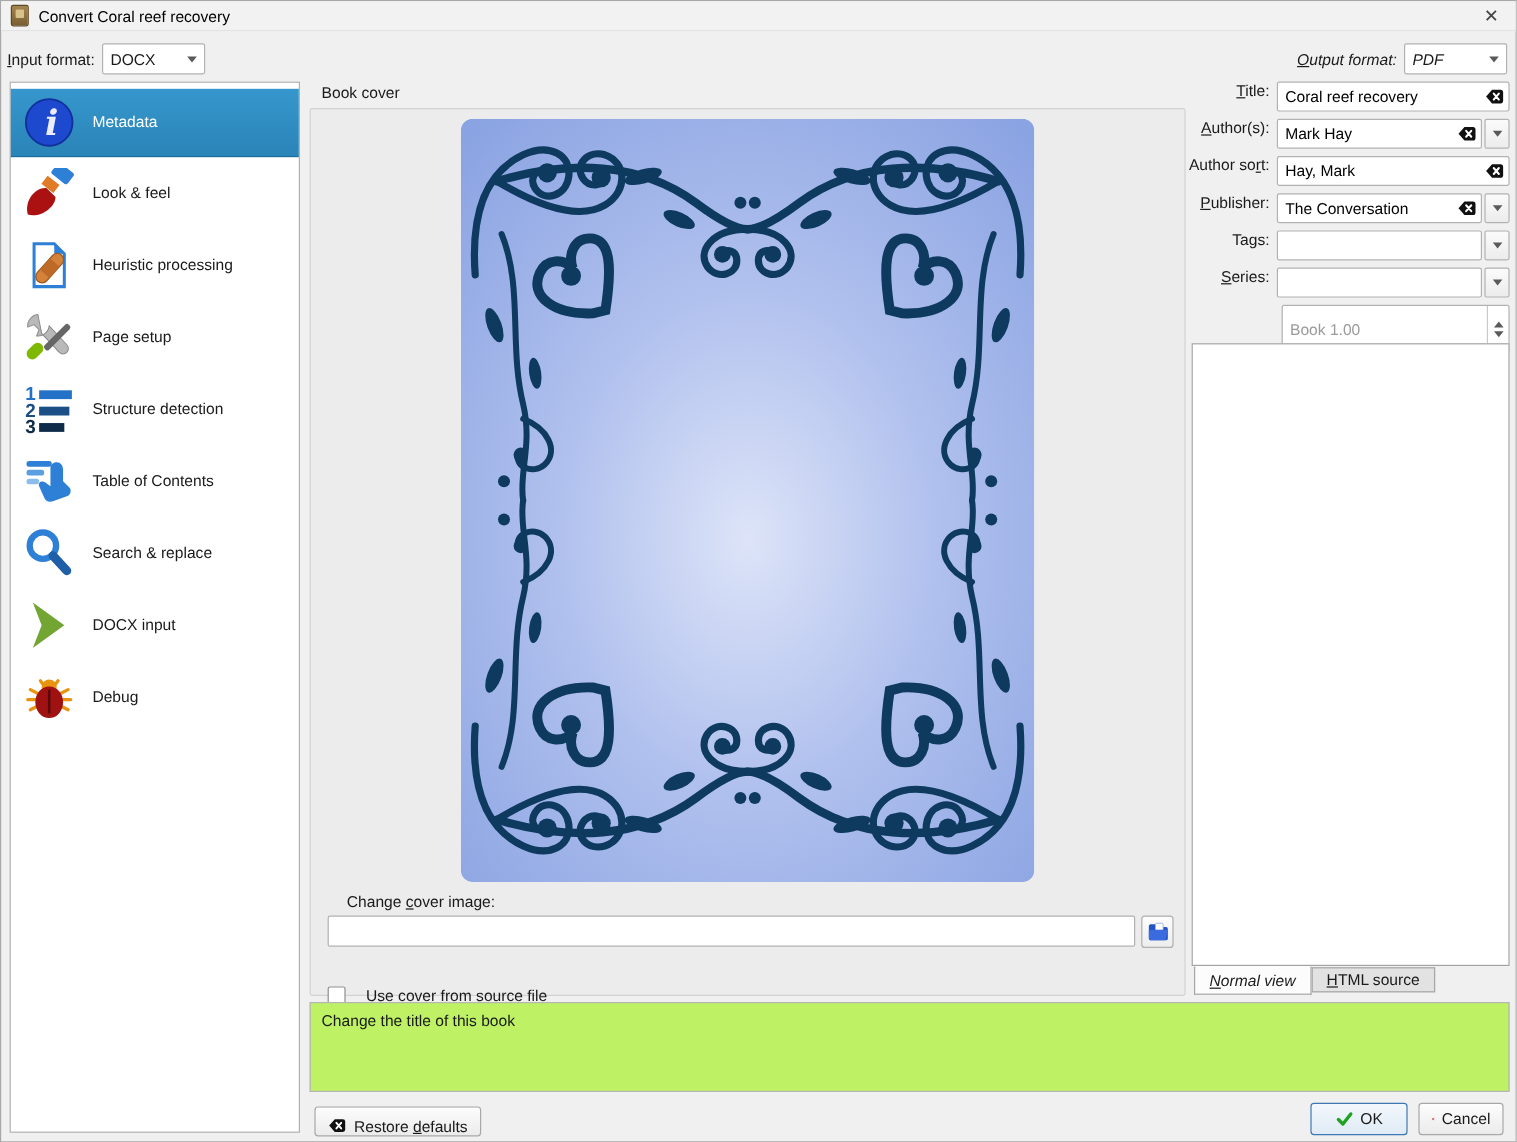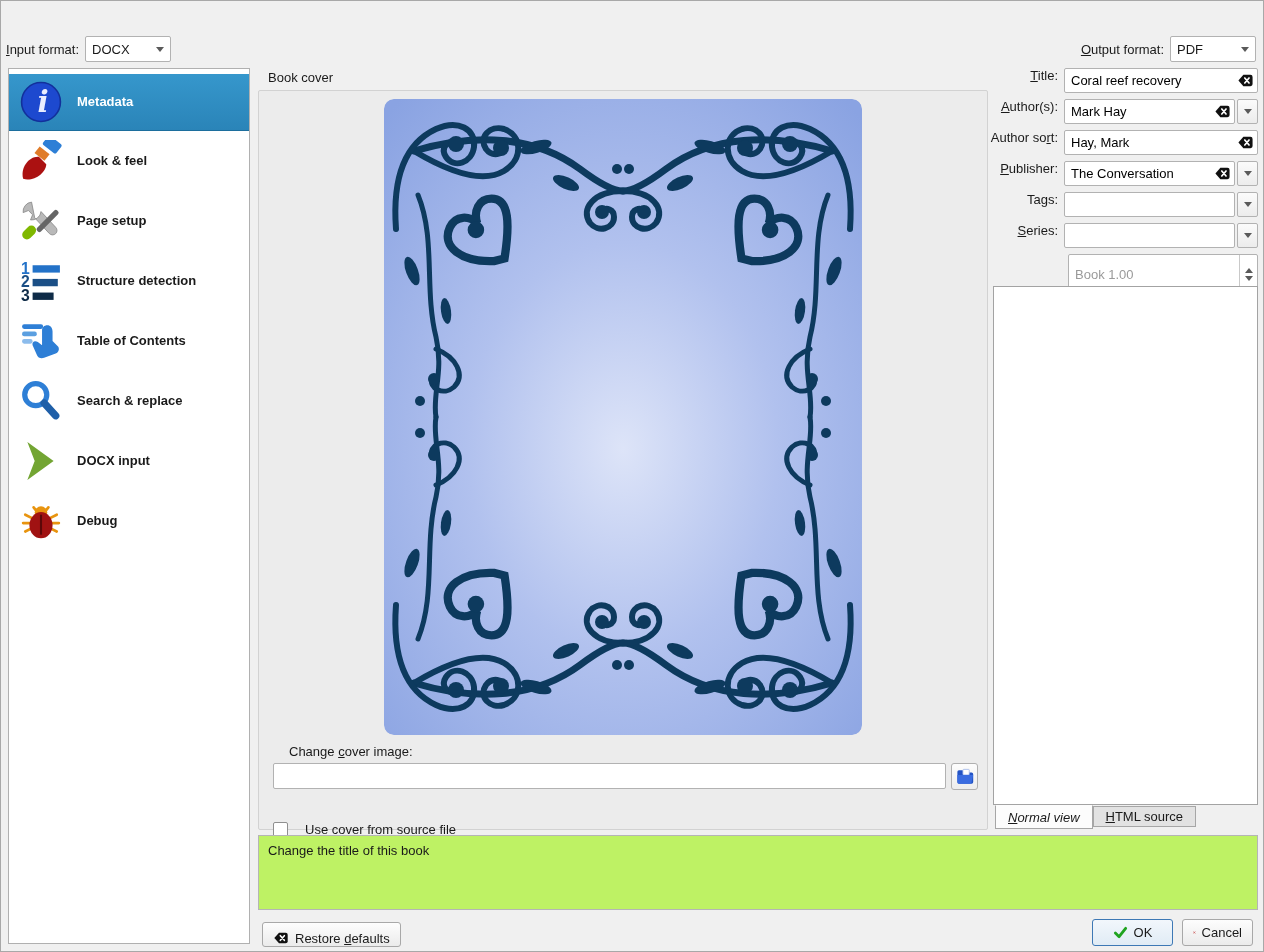--- a/index.html
+++ b/index.html
@@ -18,35 +18,35 @@
   .appicon::after { content:""; position:absolute; left:3px; top:3px; width:7px; height:7px;
                     background:#d8c28c; border-radius:1px; }
   .titletext { font-size:13px; color:#000; }
   .closebtn { margin-left:auto; font-size:15px; color:#444; cursor:default; line-height:1;
               padding:2px 6px; }
 
   
   .formatbar-left { position:absolute; left:6px; top:36px; height:26px;
                     display:flex; align-items:center; gap:6px; }
   .formatbar-right { position:absolute; right:8px; top:36px; height:26px;
-                     display:flex; align-items:center; gap:6px; }
+                     display:flex; align-items:center; gap:6px;font-style:italic; }
   .combo { background:#fff; border:1px solid #b2b2b2; border-radius:2px; height:26px;
            display:flex; align-items:center; padding:0 6px; min-width:86px; gap:8px; }
   .combo .val { flex:1; }
   .arrow-down { width:0; height:0; border-left:4px solid transparent;
                 border-right:4px solid transparent; border-top:5px solid #5a5a5a; }
 
   
   .sidebar { position:absolute; left:8px; top:68px; width:242px; height:876px;
              background:#fff; border:1px solid #b0b0b0; }
   .side-item { height:60px; display:flex; align-items:center; gap:14px; padding:0 8px 0 10px;
                cursor:default; }
   .side-item .sicon { width:44px; height:44px; flex:0 0 44px; display:flex;
                       align-items:center; justify-content:center; }
-  .side-item .slabel { font-weight:bold; font-size:13px; line-height:1.2; width:130px; }
+  .side-item .slabel { font-weight:normal; font-size:13px; line-height:1.2; width:130px; }
   .side-item.selected { background:linear-gradient(#3697cc,#2a84b8);
                         border-bottom:1px solid #1c6e9d; height:57px; margin-top:5px; }
   .side-item.selected .slabel { color:#fff; }
 
   
   .grouplabel { position:absolute; left:268px; top:70px; font-size:13px; }
   .groupbox { position:absolute; left:258px; top:90px; width:730px; height:740px;
               background:#ececec; border:1px solid #d2d2d2; border-radius:2px; }
   .cover { position:absolute; left:384px; top:99px; width:478px; height:636px;
            border-radius:9px; overflow:hidden; }
@@ -105,20 +105,25 @@
            background:linear-gradient(#f2f7fc,#e0ebf5); }
   .cancelbtn { position:absolute; left:1182px; top:919px; width:71px; height:27px;
                justify-content:center; }
   u { text-decoration:underline; }
 </style>
 </head>
 <body>
 
 <div id="window">
 
+  <div class="titlebar">
+    <span class="appicon"></span>
+    <span class="titletext">Convert Coral reef recovery</span>
+    <span class="closebtn">✕</span>
+  </div>
 
   <div class="formatbar-left">
     <span><u>I</u>nput format:</span>
     <div class="combo">
       <span class="val">DOCX</span>
       <span class="arrow-down"></span>
     </div>
   </div>
   <div class="formatbar-right">
     <span><u>O</u>utput format:</span>
@@ -144,20 +149,33 @@
       <span class="sicon">
         <svg width="42" height="42" viewBox="0 0 40 40">
             <rect x="23" y="-1" width="16" height="11" rx="2" transform="rotate(38 31 4)" fill="#2e7fd6"></rect>
             <rect x="15" y="9" width="12" height="8" transform="rotate(38 21 13)" fill="#e07b28"></rect>
             <path d="M3,37 C0,26 9,15 18,16 L25,23 C25,31 13,40 3,37 Z" fill="#ab1111"></path>
           </svg>
       </span>
       <span class="slabel">Look &amp; feel</span>
     </div>
 
+    <div class="side-item">
+      <span class="sicon">
+        <svg width="42" height="42" viewBox="0 0 40 40">
+            <path d="M8,3 h16 l8,8 v26 h-24 z" fill="#fff" stroke="#2e7fd6" stroke-width="2.4"></path>
+            <path d="M24,3 l8,8 h-8 z" fill="#2e7fd6"></path>
+            <g transform="rotate(-48 20 22)">
+              <rect x="6" y="17.5" width="28" height="10" rx="5" fill="#d4813a" stroke="#9c5a20"></rect>
+              <rect x="14" y="17.5" width="12" height="10" fill="#bd6a28"></rect>
+            </g>
+          </svg>
+      </span>
+      <span class="slabel">Heuristic processing</span>
+    </div>
 
     <div class="side-item">
       <span class="sicon">
         <svg width="42" height="42" viewBox="0 0 40 40">
             <path d="M11,2 a9,9 0 0 0 -8,10 l5,-2 4,4 -2,5 a9,9 0 0 0 10,-8 l14,15 a4,4 0 0 1 -6,6 L14,17 Z" fill="#b9b9b9" stroke="#8a8a8a" stroke-width="0.8"></path>
             <rect x="14" y="18" width="27" height="5" rx="2" transform="rotate(135 27 20)" fill="#666"></rect>
             <rect x="1" y="27" width="15" height="9" rx="4.5" transform="rotate(-45 8 31)" fill="#7fb800"></rect>
           </svg>
       </span>
       <span class="slabel">Page setup</span>

